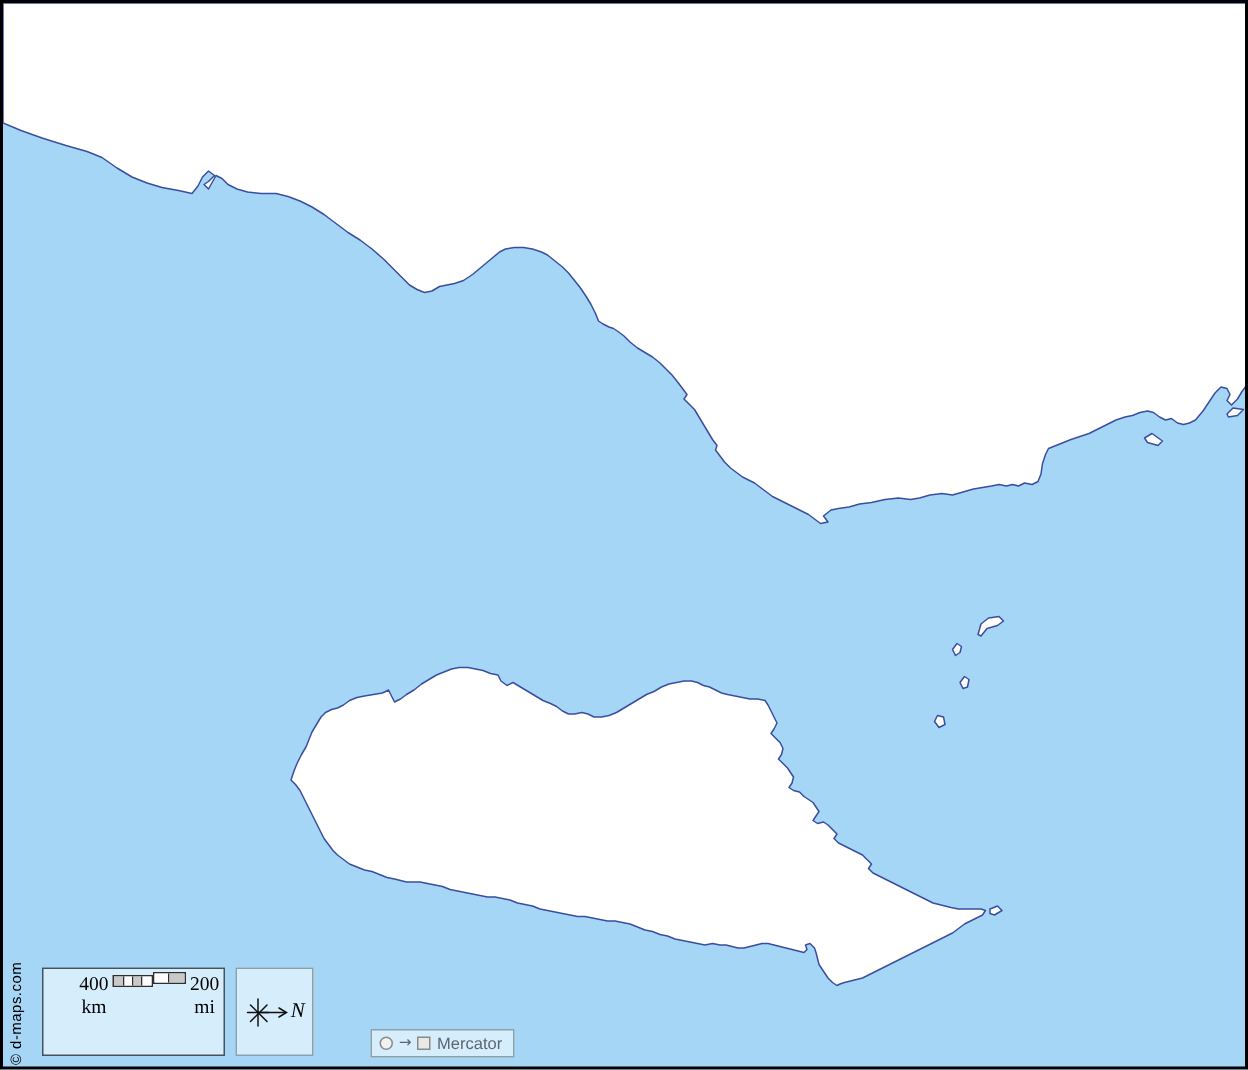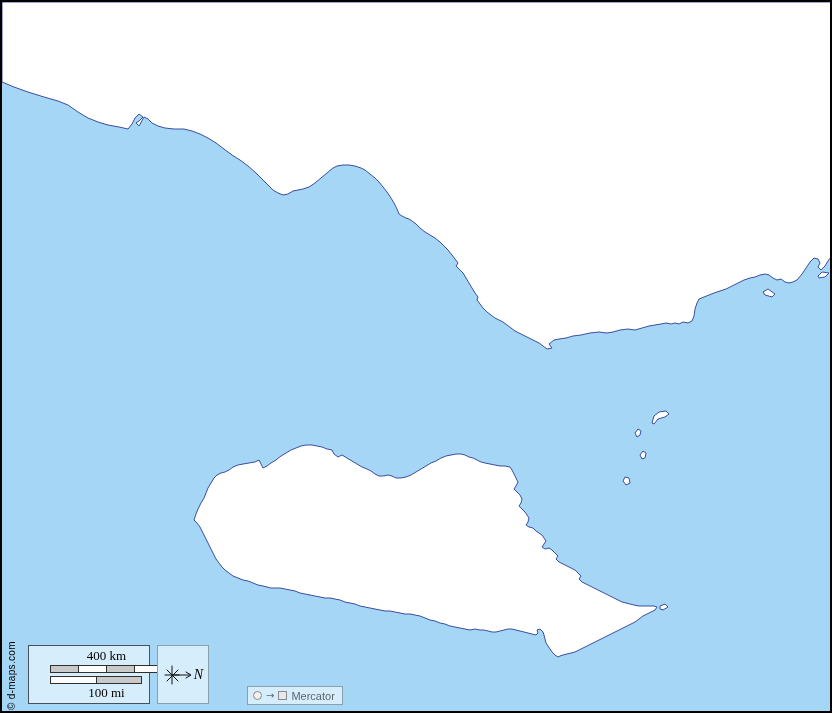--- a/index.html
+++ b/index.html
@@ -15,21 +15,21 @@
     font-family:"Liberation Sans",sans-serif;
   }
   .map-svg{position:absolute; left:0; top:0;}
   .map-svg path{fill:var(--land); stroke:var(--coast); stroke-width:1; stroke-linejoin:round;}
   .panel{
     position:absolute; box-sizing:border-box; background:var(--panel_bg);
   }
   .scale-panel{
     left:26px; top:643px; width:122px; height:59px;
     border:1px solid var(--panel_border_dark);
-    display:flex; flex-direction:column; align-items:flex-start;
+    display:flex; flex-direction:row; align-items:flex-start;
     padding:2px 0 0 21px;
   }
   .scale-label{
     width:113px; text-align:center; color:var(--text);
     font:13px "Liberation Serif",serif; line-height:15px;
   }
   .bar{display:flex; height:8px; box-sizing:border-box; border:1px solid var(--bar_border); background:var(--bar_white);}
   .bar .seg{flex:1; border-right:1px solid var(--bar_border);}
   .bar .seg:last-child{border-right:none;}
   .seg.g{background:var(--bar_gray);}
@@ -86,21 +86,21 @@
     <div class="bar km-bar">
       <span class="seg g"></span>
         <span class="seg w"></span>
         <span class="seg g"></span>
         <span class="seg w"></span>
     </div>
     <div class="bar mi-bar">
       <span class="seg w"></span>
         <span class="seg g"></span>
     </div>
-    <div class="scale-label">100 mi</div>
+    <div class="scale-label">200 mi</div>
   </div>
 
   <div class="panel north-panel">
     <svg class="compass-svg" width="32" height="28" viewBox="0 0 32 28">
       <g stroke="#111111" stroke-width="1" fill="none" stroke-linecap="round">
         <line x1="9" y1="5" x2="9" y2="23"></line>
         <line x1="2" y1="14" x2="16" y2="14"></line>
         <line x1="4" y1="9" x2="15" y2="20"></line>
         <line x1="4" y1="20" x2="15" y2="9"></line>
         <line x1="9" y1="14" x2="27" y2="14"></line>

